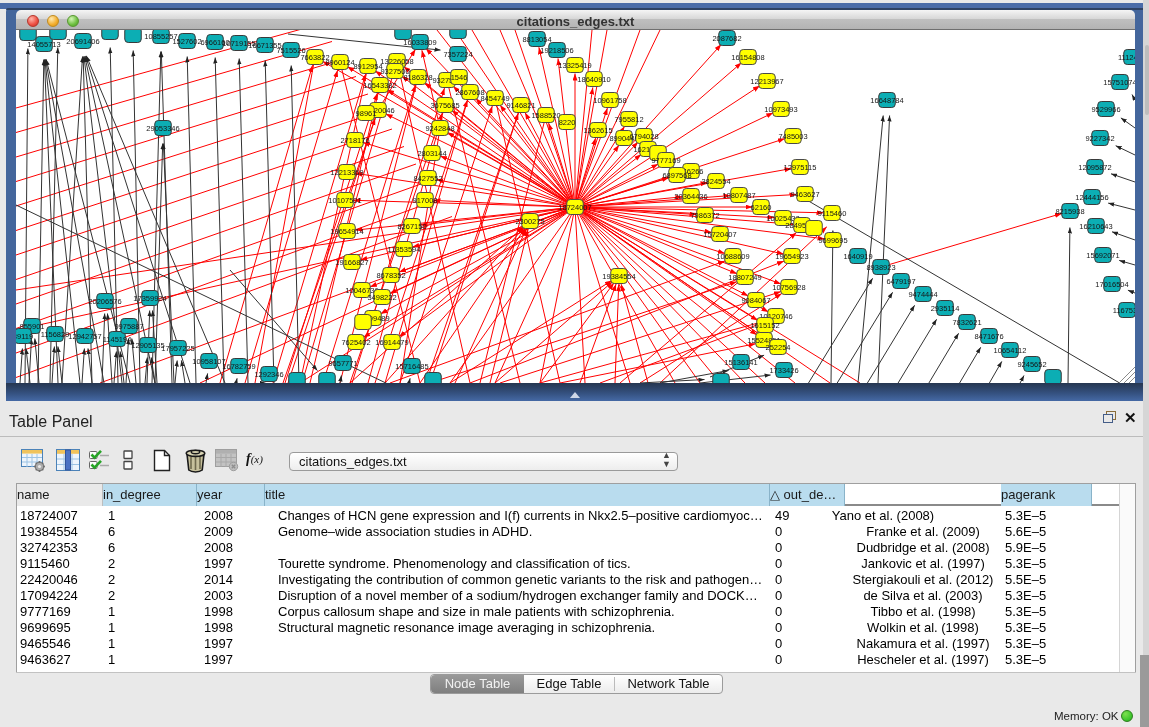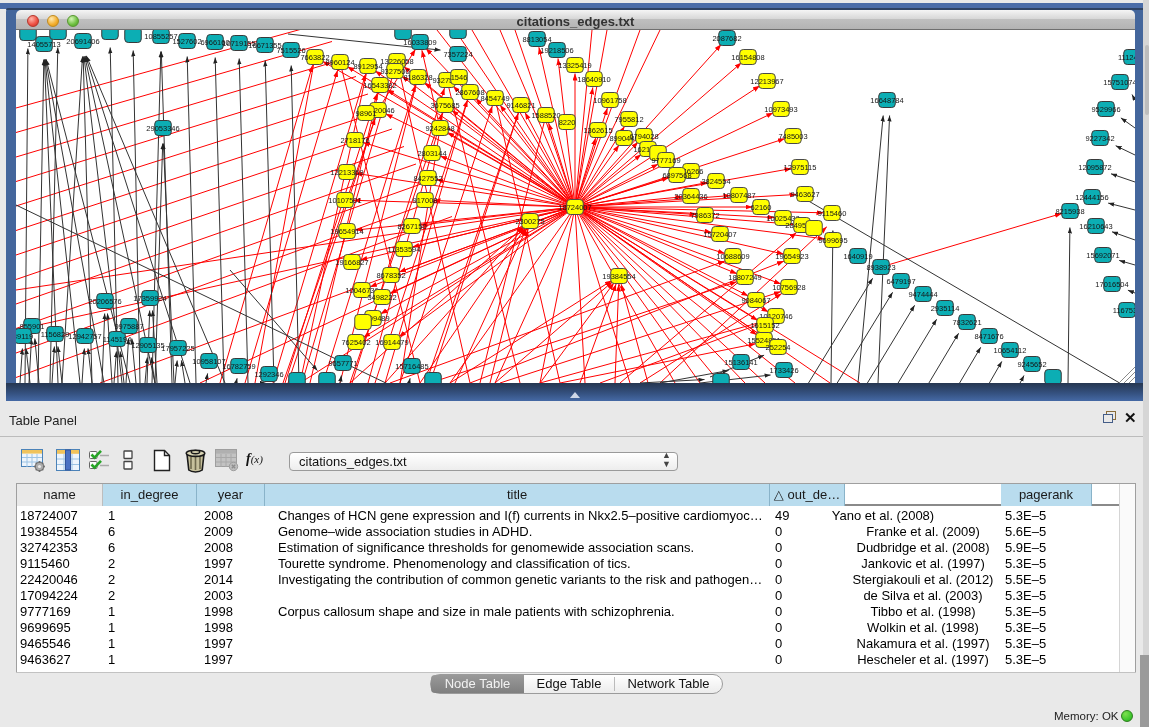--- a/index.html
+++ b/index.html
@@ -17,39 +17,39 @@
 #tlg{left:67px;background:radial-gradient(circle at 35% 30%,#d2f5b4,#6cbf3f 60%,#4d9c28);border:1px solid #57962f}
 #gwrap{left:16px;top:30px;width:1119px;height:353px;background:#fff;overflow:hidden}
 svg .re{stroke:#ff0000;stroke-width:1;fill:none}
 svg .be{stroke:#333;stroke-width:1;fill:none}
 svg .nt{fill:#0caeb4;stroke:#3a3a3a;stroke-width:1}
 svg .ny{fill:#ffff00;stroke:#4a4a4a;stroke-width:1}
 svg .nl{font:7.5px "Liberation Sans",sans-serif;fill:#161616;text-anchor:middle}
 #grip{left:570px;top:392px;width:0;height:0;border-left:5px solid transparent;border-right:5px solid transparent;border-bottom:6px solid #cfd8e8}
 
 #tpbar{left:0;top:401px;width:1149px;height:35px;background:#e9e9e9}
-#tptitle{left:9px;top:12px;font-size:13px;color:#222}
+#tptitle{left:9px;top:12px;font-size:16px;color:#222}
 #tpsep{left:0;top:436px;width:1143px;height:1px;background:#bcbcbc}
 #flicon{left:1103px;top:411px;width:13px;height:12px}
 #xicon{left:1124px;top:409px;font-size:15px;font-weight:bold;color:#111}
 
 #toolbar{left:0;top:437px;width:1143px;height:47px;background:#e9e9e9}
 #dropdown{left:289px;top:15px;width:389px;height:19px;background:linear-gradient(180deg,#ffffff,#ededed);border:1px solid #9a9a9a;border-radius:4px;font-size:13px;color:#111;line-height:17px;padding-left:9px}
 #ddarr{left:662px;top:14px;font-size:9px;color:#444;line-height:9px}
 
 #tablebox{left:16px;top:483px;width:1120px;height:190px;background:#fff;border:1px solid #9f9f9f;border-bottom:none}
-.hc{position:absolute;top:0;height:22px;background:#b9dcee;border-right:1px solid #89b3c9;font-size:13px;color:#1a1a1a;text-align:center;line-height:22px}
+.hc{position:absolute;top:0;height:22px;background:#b9dcee;border-right:1px solid #89b3c9;font-size:13px;color:#1a1a1a;text-align:left;line-height:22px}
 #hdr{left:0;top:0;width:1118px;height:22px;border-bottom:2px solid #8a8a8a}
 .row{position:absolute;left:0;width:1118px;height:16px;font-size:13px;color:#000}
 .row span{position:absolute;top:0;white-space:nowrap;line-height:16px}
 .row .ctr{text-align:center}
 #vsb{left:1119px;top:484px;width:16px;height:188px;background:#fafafa;border-left:1px solid #d5d5d5}
 #tbl_bot{left:16px;top:672px;width:1120px;height:1px;background:#c2c2c2}
 
-#tabs{left:430px;top:674px;width:293px;height:20px;border:1px solid #9b9b9b;border-radius:10px;background:linear-gradient(180deg,#ffffff,#ececec);font-size:13px;color:#111}
+#tabs{left:430px;top:674px;width:293px;height:20px;border:1px solid #9b9b9b;border-radius:4px;background:linear-gradient(180deg,#ffffff,#ececec);font-size:13px;color:#111}
 #tabsel{left:0px;top:0px;width:93px;height:18px;background:linear-gradient(180deg,#9a9a9a,#7f7f7f);border-radius:4px 0 0 4px;color:#f2f2f2;text-align:center;line-height:18px}
 .tabtxt{position:absolute;top:0;height:18px;line-height:18px;text-align:center}
 .tsep{position:absolute;top:2px;width:1px;height:14px;background:#bbb}
 
 #mem{left:1054px;top:710px;font-size:11.5px;color:#222}
 #memdot{left:1121px;top:710px;width:12px;height:12px;border-radius:50%;background:radial-gradient(circle at 35% 30%,#7de04f,#3cc52c 65%,#2a9e1e);border:1px solid #2c7d1c}
 #rstrip{left:1143px;top:0;width:6px;height:727px;background:#d6d6d6}
 #rstripdark{left:1140px;top:655px;width:9px;height:72px;background:#9a9a9a}
 </style></head>
 <body>
@@ -676,21 +676,20 @@
       <span style="left:187px">2009</span>
       <span style="left:261px">Genome–wide association studies in ADHD.</span>
       <span style="left:758px">0</span>
       <span class="ctr" style="left:828px;width:156px">Franke et al. (2009)</span>
       <span style="left:988px">5.6E–5</span>
     </div>
 <div class="row" style="top:55.5px">
 <span style="left:3px">32742353</span>
       <span style="left:91px">6</span>
       <span style="left:187px">2008</span>
-      <span style="left:261px">Estimation of significance thresholds for genomewide association scans.</span>
       <span style="left:758px">0</span>
       <span class="ctr" style="left:828px;width:156px">Dudbridge et al. (2008)</span>
       <span style="left:988px">5.9E–5</span>
     </div>
 <div class="row" style="top:71.5px">
 <span style="left:3px">9115460</span>
       <span style="left:91px">2</span>
       <span style="left:187px">1997</span>
       <span style="left:261px">Tourette syndrome. Phenomenology and classification of tics.</span>
       <span style="left:758px">0</span>
@@ -703,37 +702,39 @@
       <span style="left:187px">2014</span>
       <span style="left:261px">Investigating the contribution of common genetic variants to the risk and pathogen…</span>
       <span style="left:758px">0</span>
       <span class="ctr" style="left:828px;width:156px">Stergiakouli et al. (2012)</span>
       <span style="left:988px">5.5E–5</span>
     </div>
 <div class="row" style="top:103.5px">
 <span style="left:3px">17094224</span>
       <span style="left:91px">2</span>
       <span style="left:187px">2003</span>
+      <span style="left:261px">Disruption of a novel member of a sodium/hydrogen exchanger family and DOCK…</span>
       <span style="left:758px">0</span>
       <span class="ctr" style="left:828px;width:156px">de Silva et al. (2003)</span>
       <span style="left:988px">5.3E–5</span>
     </div>
 <div class="row" style="top:119.5px">
 <span style="left:3px">9777169</span>
       <span style="left:91px">1</span>
       <span style="left:187px">1998</span>
       <span style="left:261px">Corpus callosum shape and size in male patients with schizophrenia.</span>
       <span style="left:758px">0</span>
       <span class="ctr" style="left:828px;width:156px">Tibbo et al. (1998)</span>
       <span style="left:988px">5.3E–5</span>
     </div>
 <div class="row" style="top:135.5px">
 <span style="left:3px">9699695</span>
       <span style="left:91px">1</span>
       <span style="left:187px">1998</span>
+      <span style="left:261px">Structural magnetic resonance image averaging in schizophrenia.</span>
       <span style="left:758px">0</span>
       <span class="ctr" style="left:828px;width:156px">Wolkin et al. (1998)</span>
       <span style="left:988px">5.3E–5</span>
     </div>
 <div class="row" style="top:151.5px">
 <span style="left:3px">9465546</span>
       <span style="left:91px">1</span>
       <span style="left:187px">1997</span>
       <span style="left:758px">0</span>
       <span class="ctr" style="left:828px;width:156px">Nakamura et al. (1997)</span>

